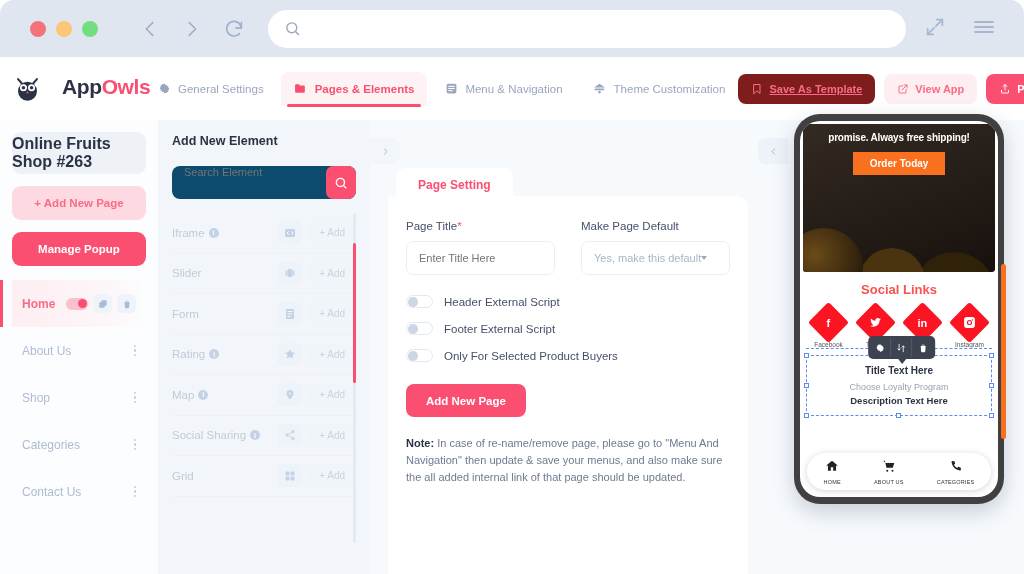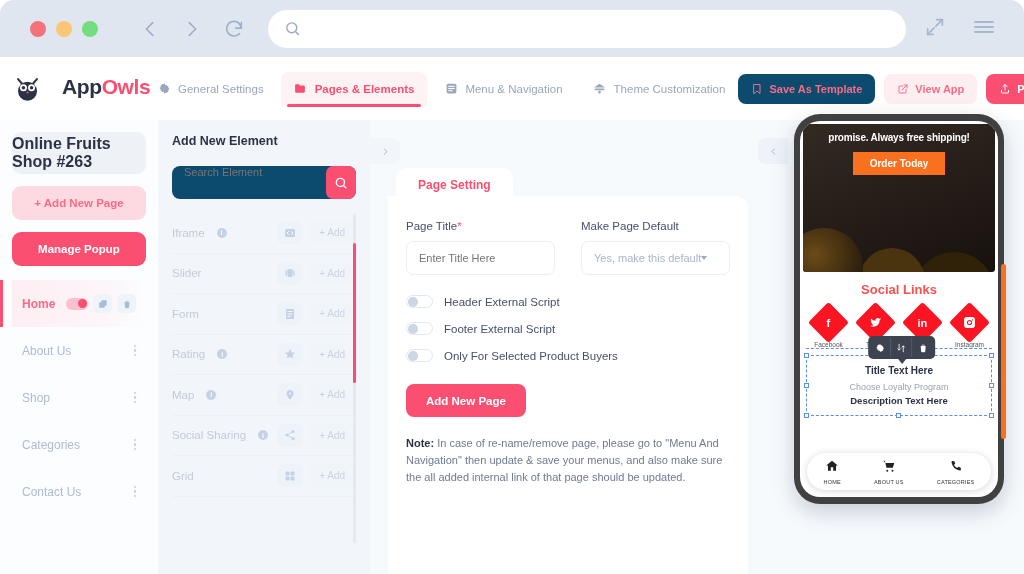--- a/index.html
+++ b/index.html
@@ -60,21 +60,21 @@
     height: 2.5px; background: #fa4f71; border-radius: 2px;
   }
   .hdr-actions { margin-left: auto; display: flex; align-items: center; gap: 9px; }
   .hbtn {
     display: flex; align-items: center; gap: 6px;
     height: 30px; padding: 0 13px; border-radius: 8px;
     font-size: 11px; font-weight: bold; border: none; cursor: pointer;
     font-family: inherit; white-space: nowrap;
   }
   .hbtn svg { width: 12px; height: 12px; fill: none; stroke-width: 2; stroke-linecap: round; stroke-linejoin: round; }
-  .hbtn.soft { background: #0c4a6e; color: #fa6b86; }
+  .hbtn.soft { background: #7f1d1d; color: #fa6b86; text-decoration: underline; }
   .hbtn.soft svg { stroke: #fa6b86; }
   .hbtn.soft2 { background: #fdeef1; color: #fa6b86; }
   .hbtn.soft2 svg { stroke: #fa6b86; }
   .hbtn.solid { background: #fa4f71; color: #fff; }
   .hbtn.solid svg { stroke: #fff; }
 
   
   .workspace {
     position: absolute; left: 0; top: 120px; width: 1024px; height: 454px;
     background: #f7fafd;
@@ -145,21 +145,21 @@
   .search-btn {
     width: 33px; height: 33px; background: #fa4f71; border: none; cursor: pointer;
     display: flex; align-items: center; justify-content: center; border-radius: 7px;
   }
   .search-btn svg { width: 14px; height: 14px; stroke: #fff; fill: none; stroke-width: 2.4; }
   .elem-list { margin-top: 14px; position: relative; height: 330px; overflow: hidden; }
   .elem-row {
     height: 40.5px; display: flex; align-items: center;
     border-bottom: 1px solid #e7edf4; opacity: 0.45;
   }
-  .elem-name { font-size: 11.5px; color: #8795ad; display: flex; align-items: center; gap: 12px; }
+  .elem-name { font-size: 11.5px; color: #8795ad; display: flex; align-items: center; gap: 4px; }
   .info-i {
     width: 10px; height: 10px; border-radius: 50%; background: #8fa8cc;
     color: #fff; font-size: 7.5px; display: flex; align-items: center;
     justify-content: center; font-weight: bold; font-style: normal;
   }
   .elem-btns { margin-left: auto; display: flex; gap: 6px; align-items: center; }
   .e-ico {
     width: 25px; height: 23px; border-radius: 6px; background: #eaf0f8;
     display: flex; align-items: center; justify-content: center;
   }

